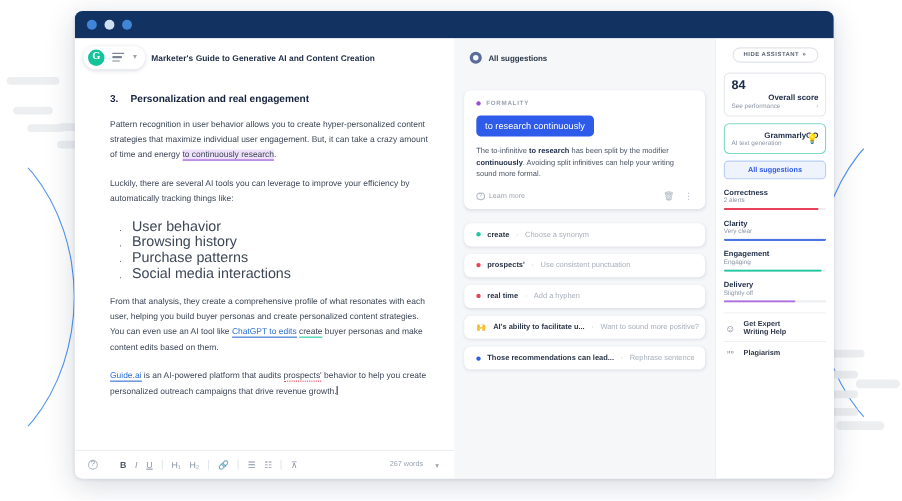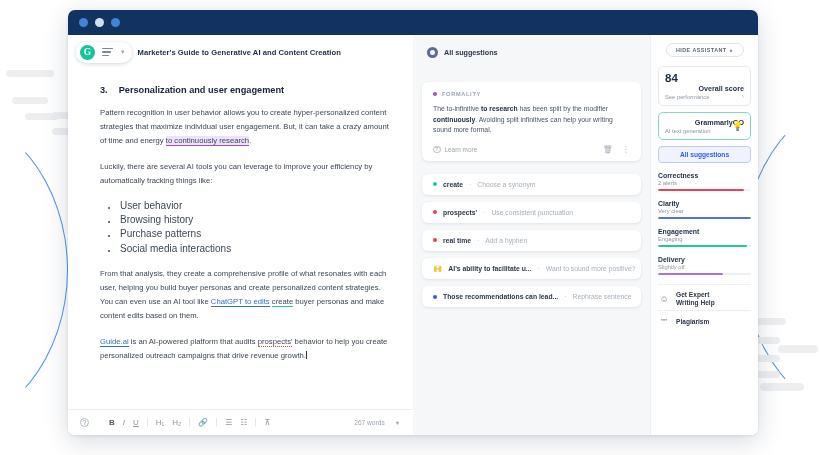--- a/index.html
+++ b/index.html
@@ -61,21 +61,21 @@
   .burger i:nth-child(2){ width:80%; }
   .burger i:nth-child(3){ width:60%; }
   .caret-sm { font-size:7px; color:#9aa3b0; margin-left:1px; }
 
   .doc-title { font-size:7.6px; font-weight:bold; color:#1c2b45; letter-spacing:.05px; }
 
   .doc-body { padding: 16px 22px 0 32px; }
   .h3 { font-size:9.2px; font-weight:bold; color:#15233d; margin-bottom:11px;
         display:flex; gap:11px; }
   .para { font-size:7.7px; line-height:14.2px; color:#3d4756; margin-bottom:11px; }
-  .bul { font-size:10px; line-height:14.2px; color:#3d4756; margin:0 0 11px 18px; }
+  .bul { font-size:13px; line-height:14.2px; color:#3d4756; margin:0 0 11px 18px; }
   .bul li { list-style: disc; padding-left:2px; }
   .bul li::marker { font-size:6px; }
 
   .hl-purple { background:#efe1fb; border-bottom:1px solid #9a4fd6; }
   .hl-link   { color:#2f6fd0; border-bottom:1px solid #2f6fd0; }
   .hl-green  { border-bottom:1.4px solid #1ec9a0; }
   .hl-red    { border-bottom:1.4px dotted #e8415a; }
 
   .caret-text { display:inline-block; width:0; border-left:1px solid #2b3545; height:8px;
                 vertical-align:-1px; }
@@ -212,21 +212,21 @@
                 <i></i>
               </span>
             <span class="caret-sm">▾</span>
           </div>
           <div class="doc-title">Marketer's Guide to Generative AI and Content Creation</div>
         </div>
 
         <div class="doc-body">
           <div class="h3">
             <span>3.</span>
-            <span>Personalization and user engagement</span>
+            <span>Personalization and real engagement</span>
           </div>
 
           <p class="para"><span>Pattern recognition in user behavior allows you to create hyper-personalized content strategies that maximize individual user engagement. But, it can take a crazy amount of time and energy </span><span class="hl-purple">to continuously research</span><span>.</span></p>
 
           <p class="para">Luckily, there are several AI tools you can leverage to improve your efficiency by automatically tracking things like:</p>
 
           <ul class="bul">
             <li>User behavior</li>
             <li>Browsing history</li>
             <li>Purchase patterns</li>
@@ -264,20 +264,21 @@
         <div class="sug-head">
           <span class="sug-head-ico"></span>
           <span class="sug-head-txt">All suggestions</span>
         </div>
 
         <div class="card card-main">
           <div class="cat-row">
             <span class="cat-dot" style="background: rgb(154, 79, 214);"></span>
             <span class="cat-txt">FORMALITY</span>
           </div>
+          <div class="chip">to research continuously</div>
           <div class="expl"><span>The to-infinitive </span><b>to research</b><span> has been split by the modifier </span><b>continuously</b><span>. Avoiding split infinitives can help your writing sound more formal.</span></div>
           <div class="card-foot">
             <span class="learn">
               <span class="qm">?</span>
               <span>Learn more</span>
             </span>
             <span class="foot-right">
               <span>🗑</span>
               <span>⋮</span>
             </span>

